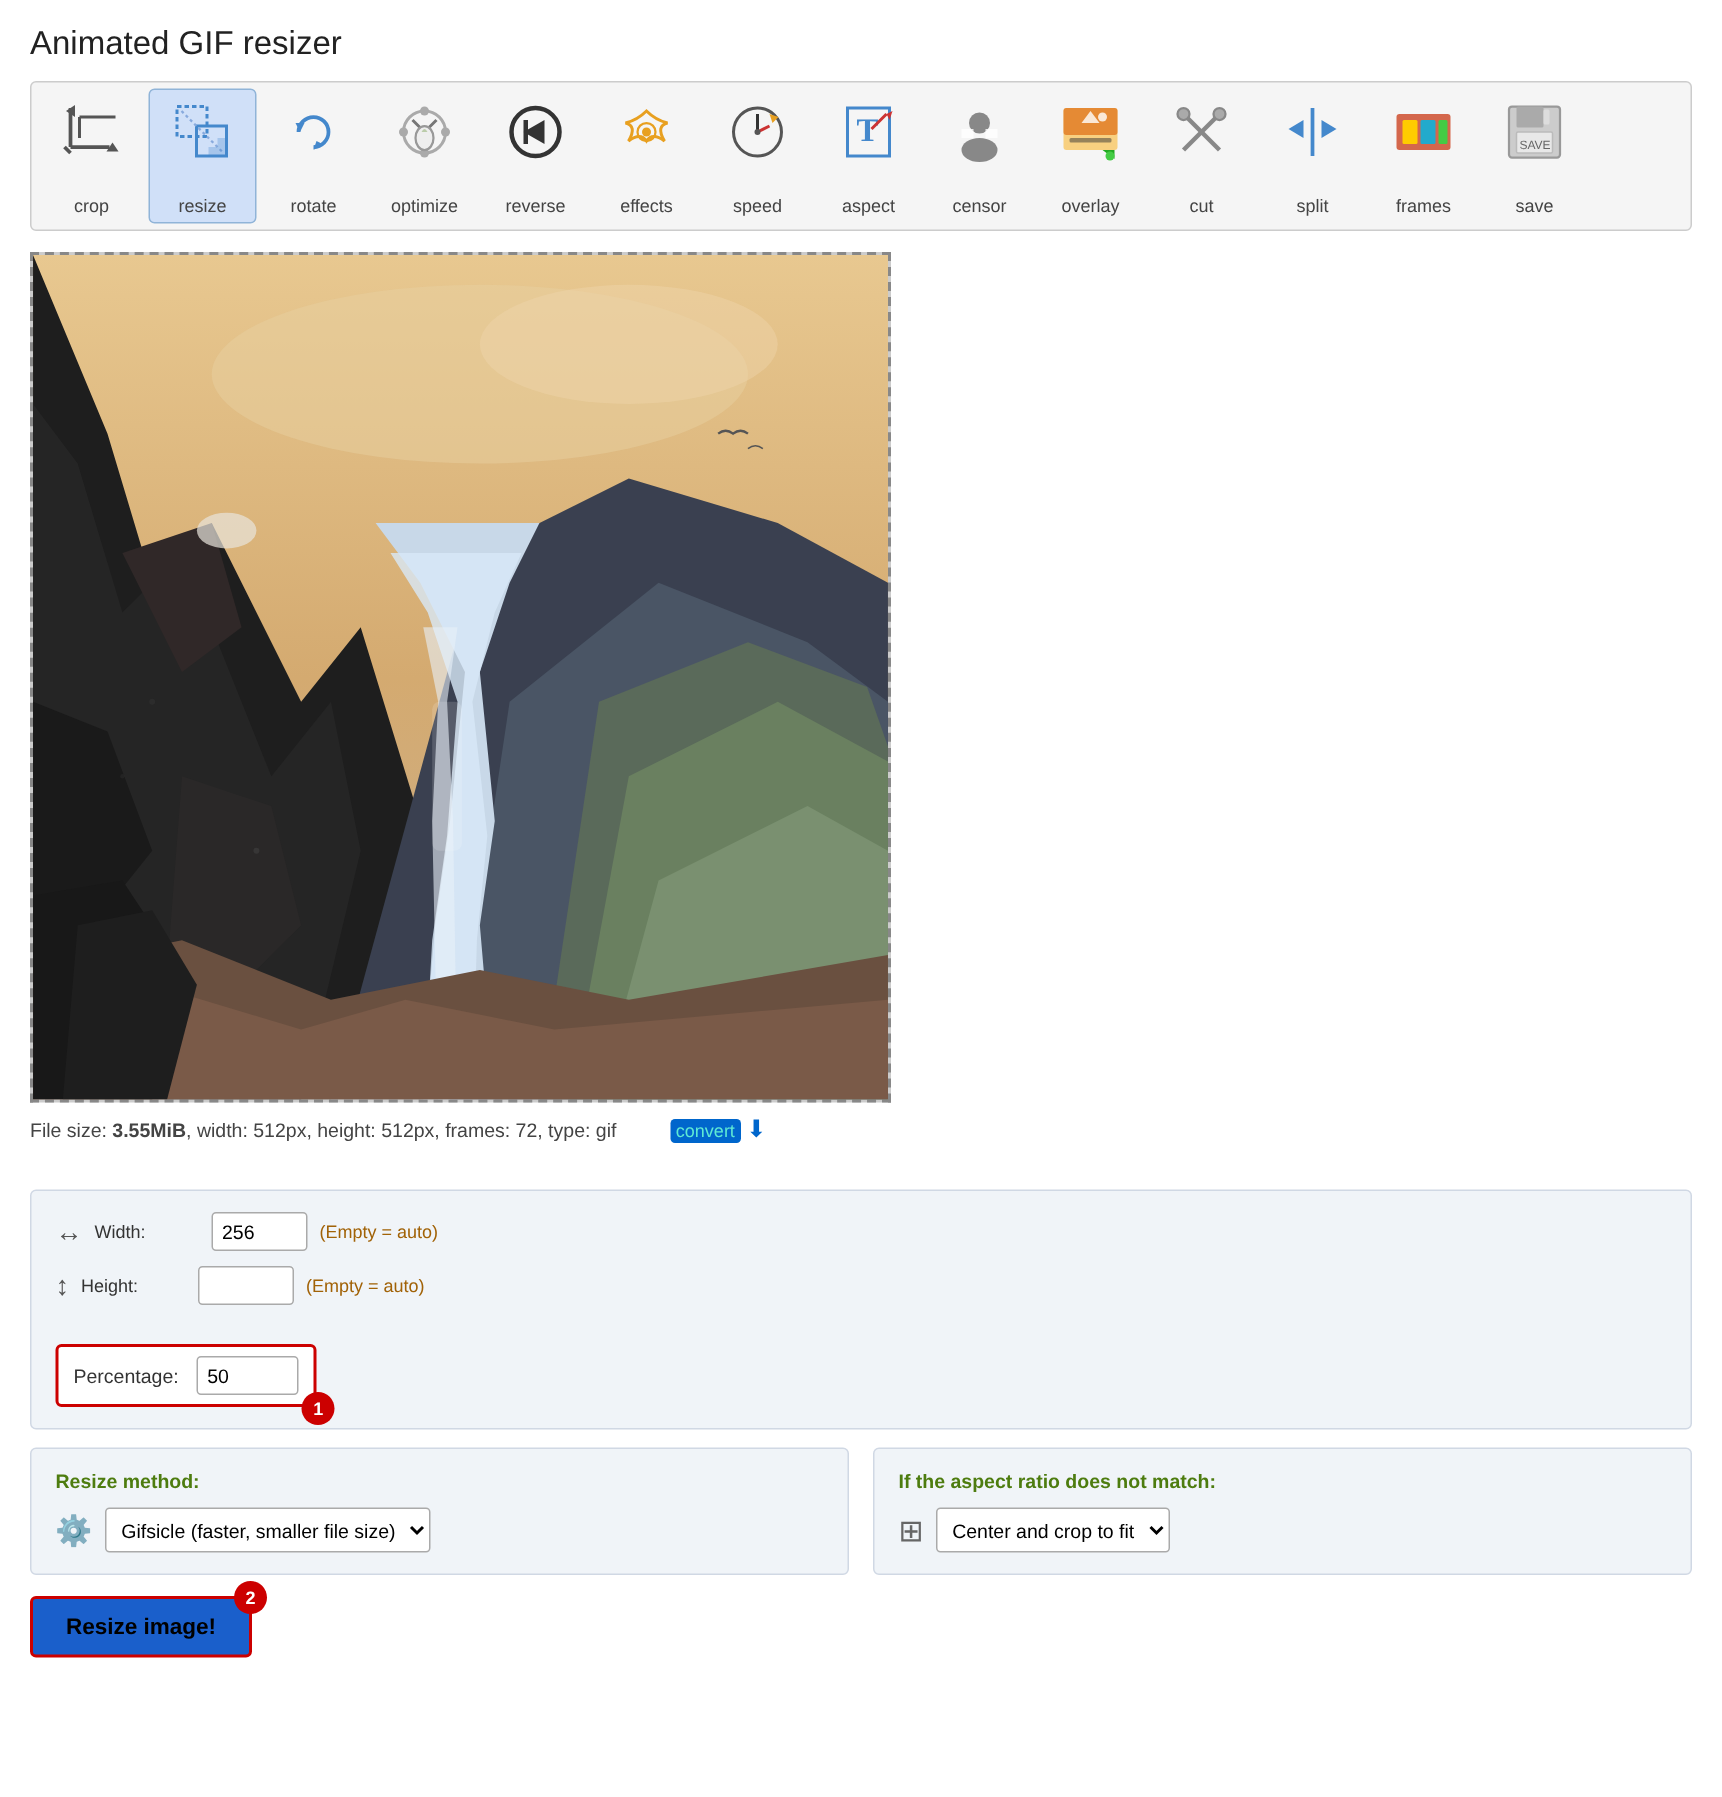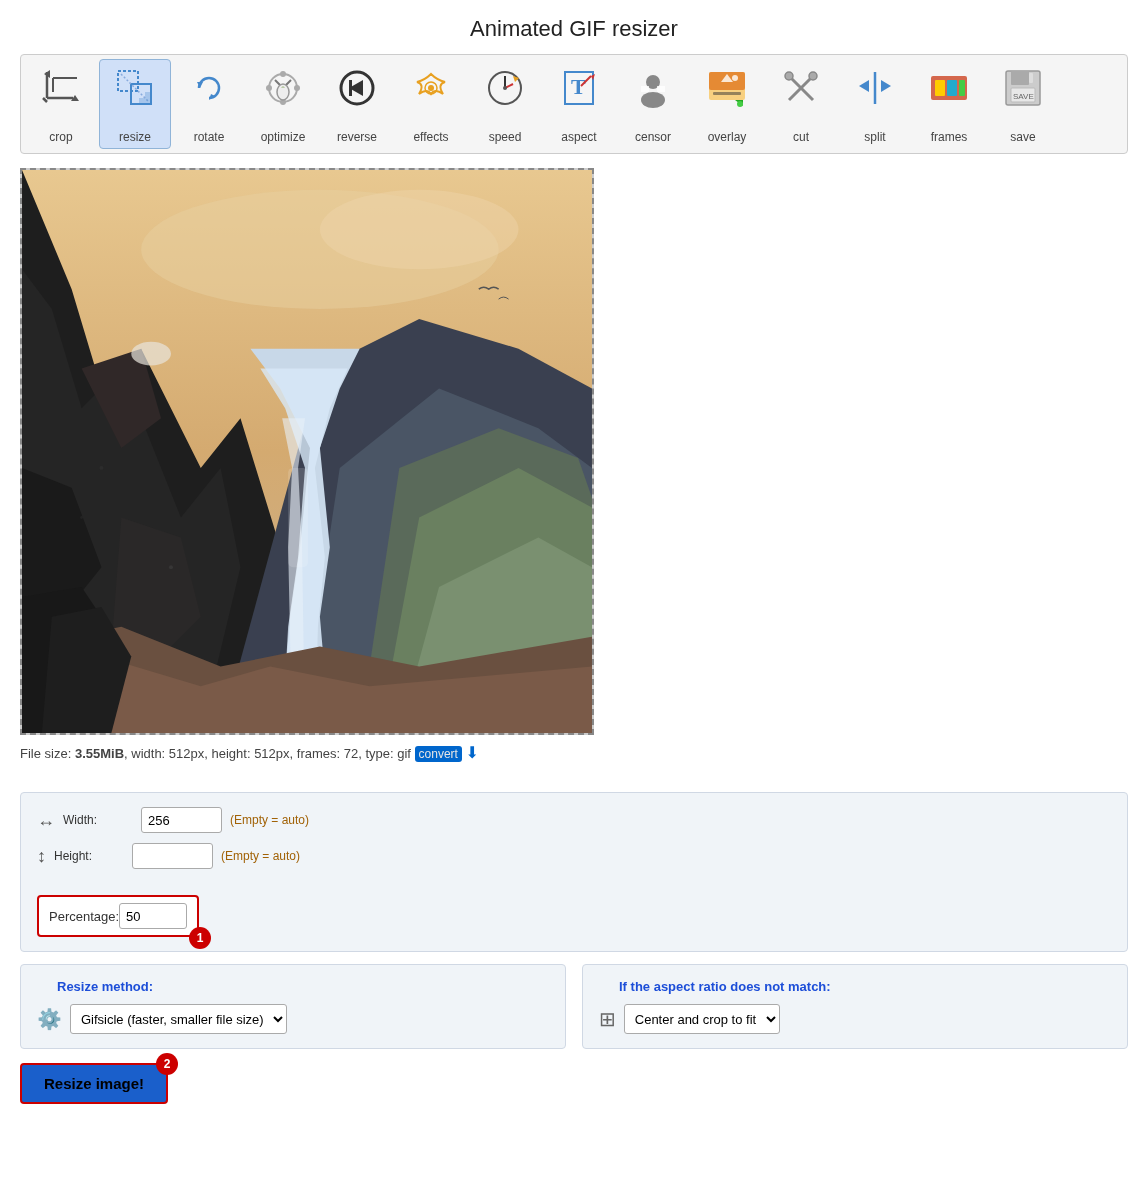--- a/index.html
+++ b/index.html
@@ -9,21 +9,20 @@
       background: #fff;
       color: #333;
       padding: 16px 20px;
       width: 1148px;
     }
     h1 {
       font-size: 22px;
       font-weight: normal;
       margin-bottom: 12px;
       color: #222;
-      text-align: center;
     }
     
     .toolbar {
       display: flex;
       flex-direction: row;
       border: 1px solid #ccc;
       border-radius: 4px;
       background: #f5f5f5;
       padding: 4px;
       gap: 2px;
@@ -74,63 +73,64 @@
     .file-info {
       font-size: 13px;
       color: #444;
       margin-bottom: 16px;
     }
     .file-info strong { font-weight: bold; }
     .convert-btn {
       display: inline-flex;
       align-items: center;
       background: #0066cc;
-      color: #e5e5e5;
+      color: #5eead4;
       border-radius: 3px;
       padding: 1px 4px;
       font-size: 12px;
       text-decoration: none;
       cursor: pointer;
+      margin-left: 32px;
     }
     
     .panel {
       background: #f0f4f8;
       border: 1px solid #d0d8e4;
       border-radius: 4px;
       padding: 14px 16px;
       margin-bottom: 12px;
     }
     .form-row {
       display: flex;
       align-items: center;
       margin-bottom: 10px;
       gap: 8px;
     }
     .form-row label {
       font-size: 12px;
       min-width: 70px;
     }
     .form-row input[type=text], .form-row input[type=number] {
-      width: 81px;
+      width: 64px;
       height: 26px;
       border: 1px solid #aaa;
       border-radius: 3px;
       padding: 2px 6px;
       font-size: 13px;
       background: #fff;
     }
     .form-row .hint {
       color: #a16207;
       font-size: 12px;
     }
     
     .percentage-row {
       display: flex;
       align-items: center;
-      gap: 0;
+      gap: 12px;
       border: 2px solid #cc0000;
       border-radius: 4px;
       padding: 6px 10px;
       background: #fff;
       width: fit-content;
       position: relative;
     }
     .percentage-row label { font-size: 13px; }
     .percentage-row input {
       width: 68px;
@@ -166,22 +166,21 @@
       background: #f0f4f8;
       border: 1px solid #d0d8e4;
       border-radius: 4px;
       padding: 14px 16px;
       flex: 1;
     }
     .method-box h3 {
       font-size: 13px;
       font-weight: bold;
       margin-bottom: 10px;
-      color: #1d4ed8;
-      margin-left: 20px;
+      color: #4d7c0f;
     }
     .method-row {
       display: flex;
       align-items: center;
       gap: 8px;
     }
     .method-row select {
       height: 30px;
       border: 1px solid #aaa;
       border-radius: 3px;

